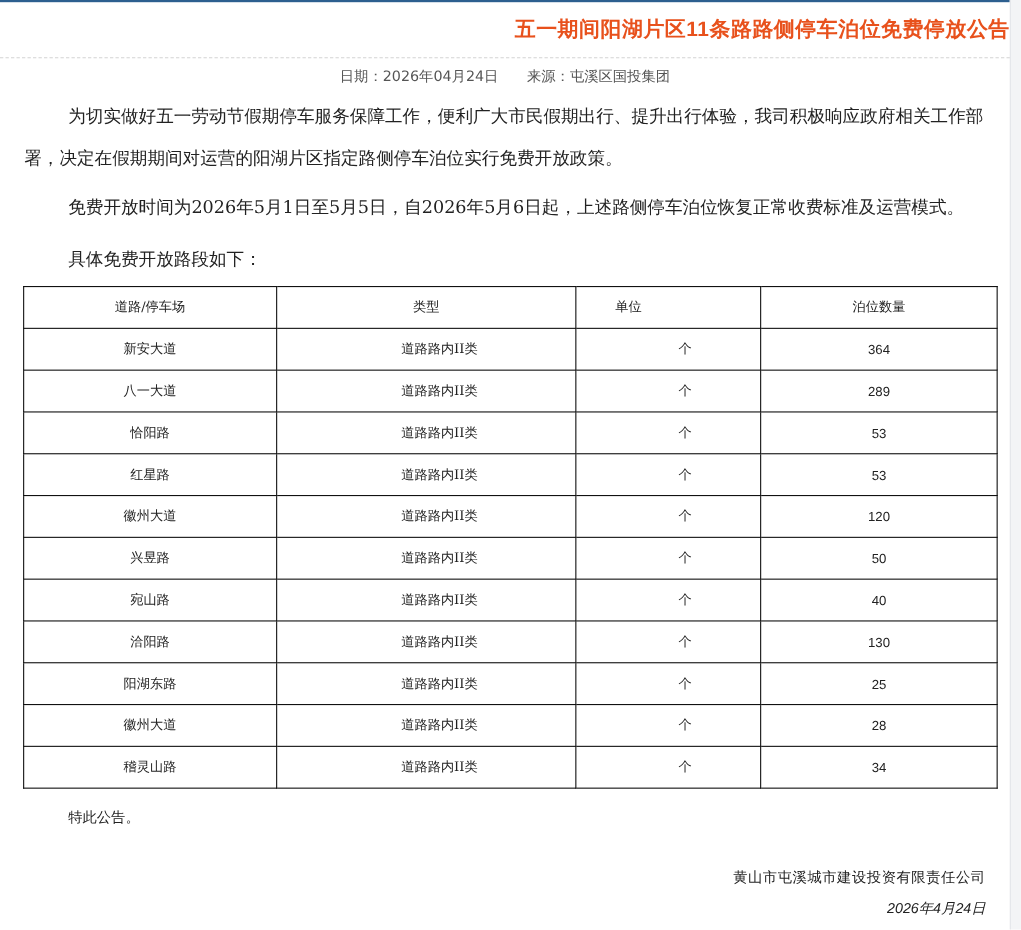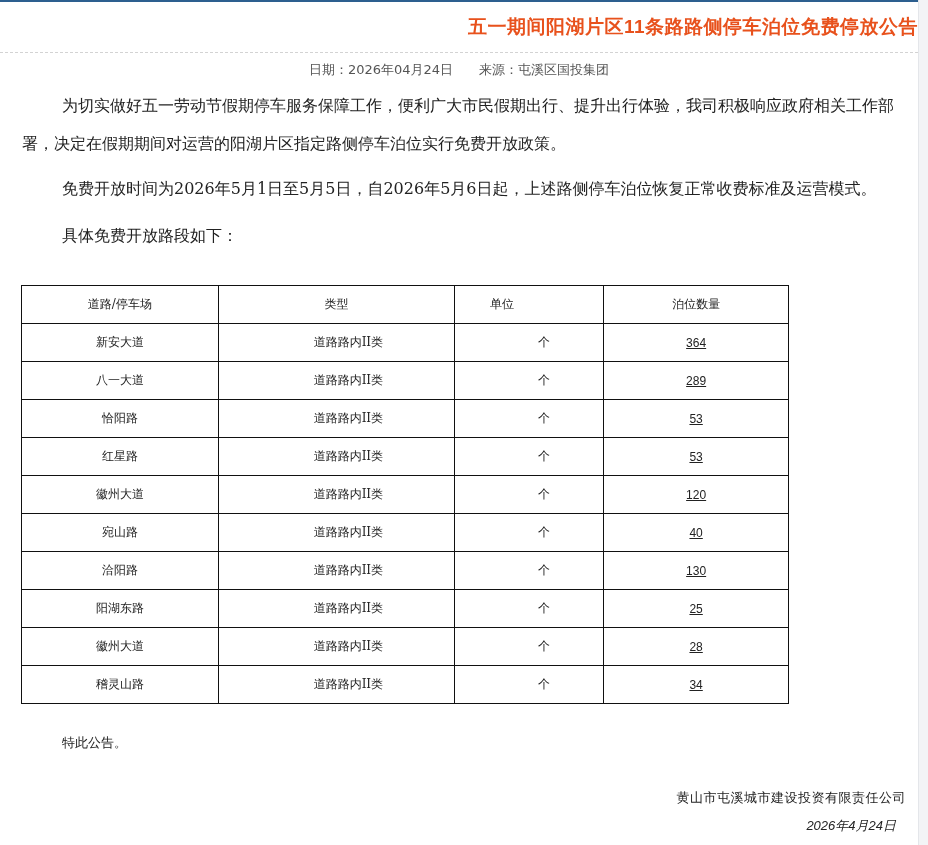--- a/index.html
+++ b/index.html
@@ -22,32 +22,31 @@
   }
   .meta span + span { margin-left: 26px; }
   .para {
     position: absolute; left: 22px; width: 884px; font-size: 16px; color: #222;
     font-family: "DejaVu Serif", "Liberation Serif", serif; line-height: 38px;
   }
   .p1 { top: 87px; text-indent: 40px; }
   .p2 { top: 170px; text-indent: 40px; }
   .p3 { top: 217px; text-indent: 40px; }
   table.parking {
-    position: absolute; left: 21px; top: 260px; width: 768px;
+    position: absolute; left: 21px; top: 260px; width: 886px;
     border-collapse: collapse; font-size: 12px; color: #222;
     font-family: "DejaVu Serif", "Liberation Serif", serif;
-    margin-top: 25px;
   }
   table.parking td, table.parking th {
     border: 1.5px solid #111; height: 37px; padding: 0; text-align: center; font-weight: normal;
   }
-  table.parking td.num { font-family: "Liberation Sans", "DejaVu Sans", sans-serif; font-size: 12px; text-decoration: underline; }
+  table.parking td.num { font-family: "Liberation Sans", "DejaVu Sans", sans-serif; font-size: 12px; }
   table.parking td.type { padding-left: 0; }
   .closing { position: absolute; left: 62px; top: 734px; font-size: 13px; font-family: Liberation Sans, sans-serif; }
-  .sign-org { position: absolute; right: 22px; top: 789px; font-size: 13px; font-family: Liberation Sans, sans-serif; letter-spacing: 0.5px; }
+  .sign-org { position: absolute; right: 32px; top: 789px; font-size: 13px; font-family: Liberation Sans, sans-serif; letter-spacing: 0.5px; }
   .sign-date { position: absolute; right: 32px; top: 817px; font-size: 13px; font-family: "Liberation Sans", "DejaVu Sans", sans-serif; font-style: italic; }
 </style>
 </head>
 <body>
 
 <div class="top-rule"></div>
 <div class="right-band"></div>
 
 <h1 class="title" style="margin:0;">五一期间阳湖片区11条路路侧停车泊位免费停放公告</h1>
 <div class="title-sep"></div>
@@ -99,20 +98,26 @@
         <td style="padding-left: 30px;">个</td>
         <td class="num">53</td>
       </tr>
       <tr>
         <td>徽州大道</td>
         <td class="type" style="padding-left: 24px;">道路路内II类</td>
         <td style="padding-left: 30px;">个</td>
         <td class="num">120</td>
       </tr>
       <tr>
+        <td>兴昱路</td>
+        <td class="type" style="padding-left: 24px;">道路路内II类</td>
+        <td style="padding-left: 30px;">个</td>
+        <td class="num">50</td>
+      </tr>
+      <tr>
         <td>宛山路</td>
         <td class="type" style="padding-left: 24px;">道路路内II类</td>
         <td style="padding-left: 30px;">个</td>
         <td class="num">40</td>
       </tr>
       <tr>
         <td>洽阳路</td>
         <td class="type" style="padding-left: 24px;">道路路内II类</td>
         <td style="padding-left: 30px;">个</td>
         <td class="num">130</td>

